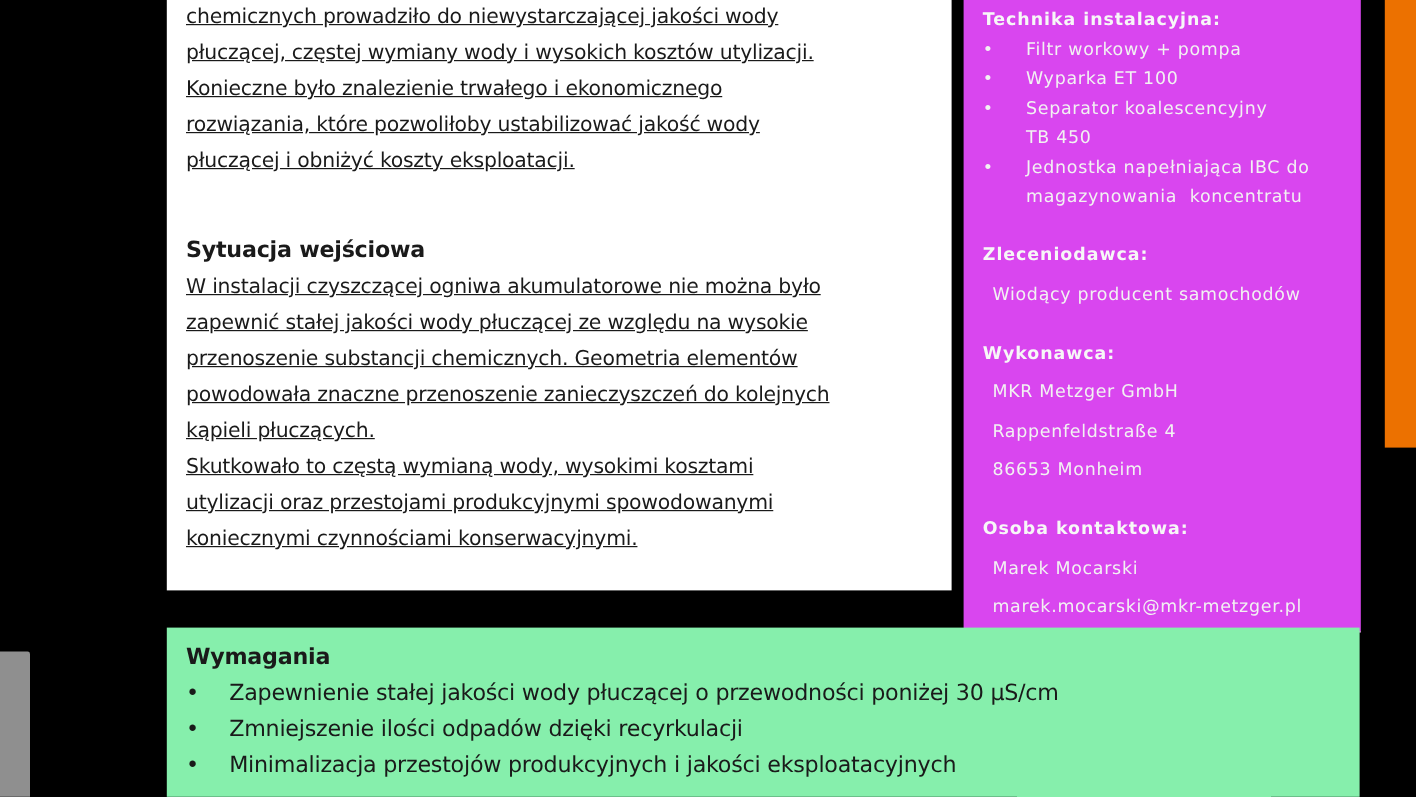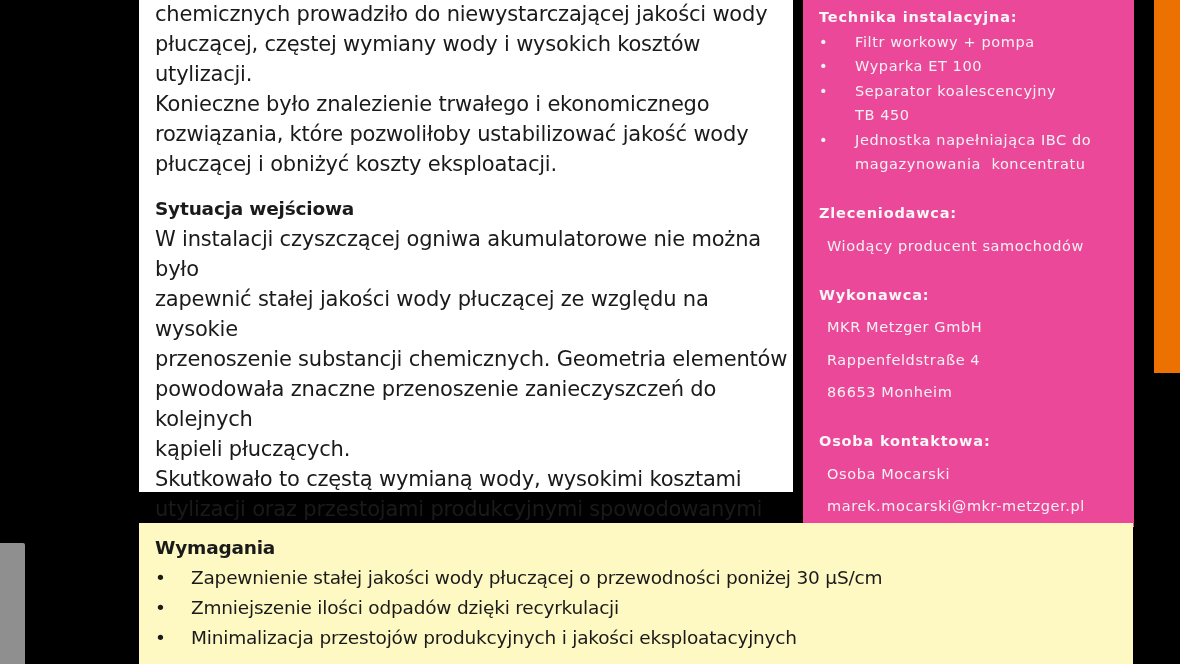--- a/index.html
+++ b/index.html
@@ -19,24 +19,25 @@
       left: 139px;
       top: 0;
       width: 654px;
       height: 492px;
       background: #ffffff;
       color: #1a1a1a;
       box-sizing: border-box;
       padding: 0 0 0 16px;
     }
     .main-text {
-      font-size: 21px;
+      font-size: 17px;
       line-height: 30px;
       letter-spacing: -0.2px;
       margin: 0;
+      text-decoration: underline;
     }
     .intro-para {
       position: absolute;
       left: 16px;
       top: -1px;
       width: 640px;
     }
     .section {
       position: absolute;
       left: 16px;
@@ -51,21 +52,21 @@
       margin: 0;
       font-weight: bold;
       letter-spacing: -0.2px;
     }
     .side-panel {
       position: absolute;
       left: 803px;
       top: 0;
       width: 331px;
       height: 527px;
-      background: #ec4899;
+      background: #d946ef;
       color: #f2f2f2;
       box-sizing: border-box;
       padding: 5px 12px 0 16px;
       font-size: 14.5px;
       line-height: 24.5px;
       letter-spacing: 0.6px;
       border-bottom: 1px solid #b5b5b5;
     }
     .side-label {
       font-weight: bold;
@@ -109,21 +110,21 @@
       height: 121px;
       background: #8f8f8f;
       border-top-right-radius: 2px;
     }
     .bottom-panel {
       position: absolute;
       left: 139px;
       top: 523px;
       width: 994px;
       height: 141px;
-      background: #fef9c3;
+      background: #86efac;
       color: #1a1a1a;
       box-sizing: border-box;
       padding: 10px 12px 0 16px;
     }
     .req-list {
       list-style: none;
       margin: 0;
       padding: 0;
       font-size: 18.5px;
       line-height: 30px;
@@ -196,21 +197,21 @@
 
   <div class="side-block">
     <p class="side-label">Wykonawca:</p>
     <p class="side-line">MKR Metzger GmbH</p>
     <p class="side-line">Rappenfeldstraße 4</p>
     <p class="side-line">86653 Monheim</p>
   </div>
 
   <div class="side-block">
     <p class="side-label">Osoba kontaktowa:</p>
-    <p class="side-line">Osoba Mocarski</p>
+    <p class="side-line">Marek Mocarski</p>
     <p class="side-line">marek.mocarski@mkr-metzger.pl</p>
   </div>
 </aside>
 
 <div class="orange-bar"></div>
 
 <div class="left-grey-bar"></div>
 
 <section class="bottom-panel">
   <h2 class="section-heading">Wymagania</h2>

